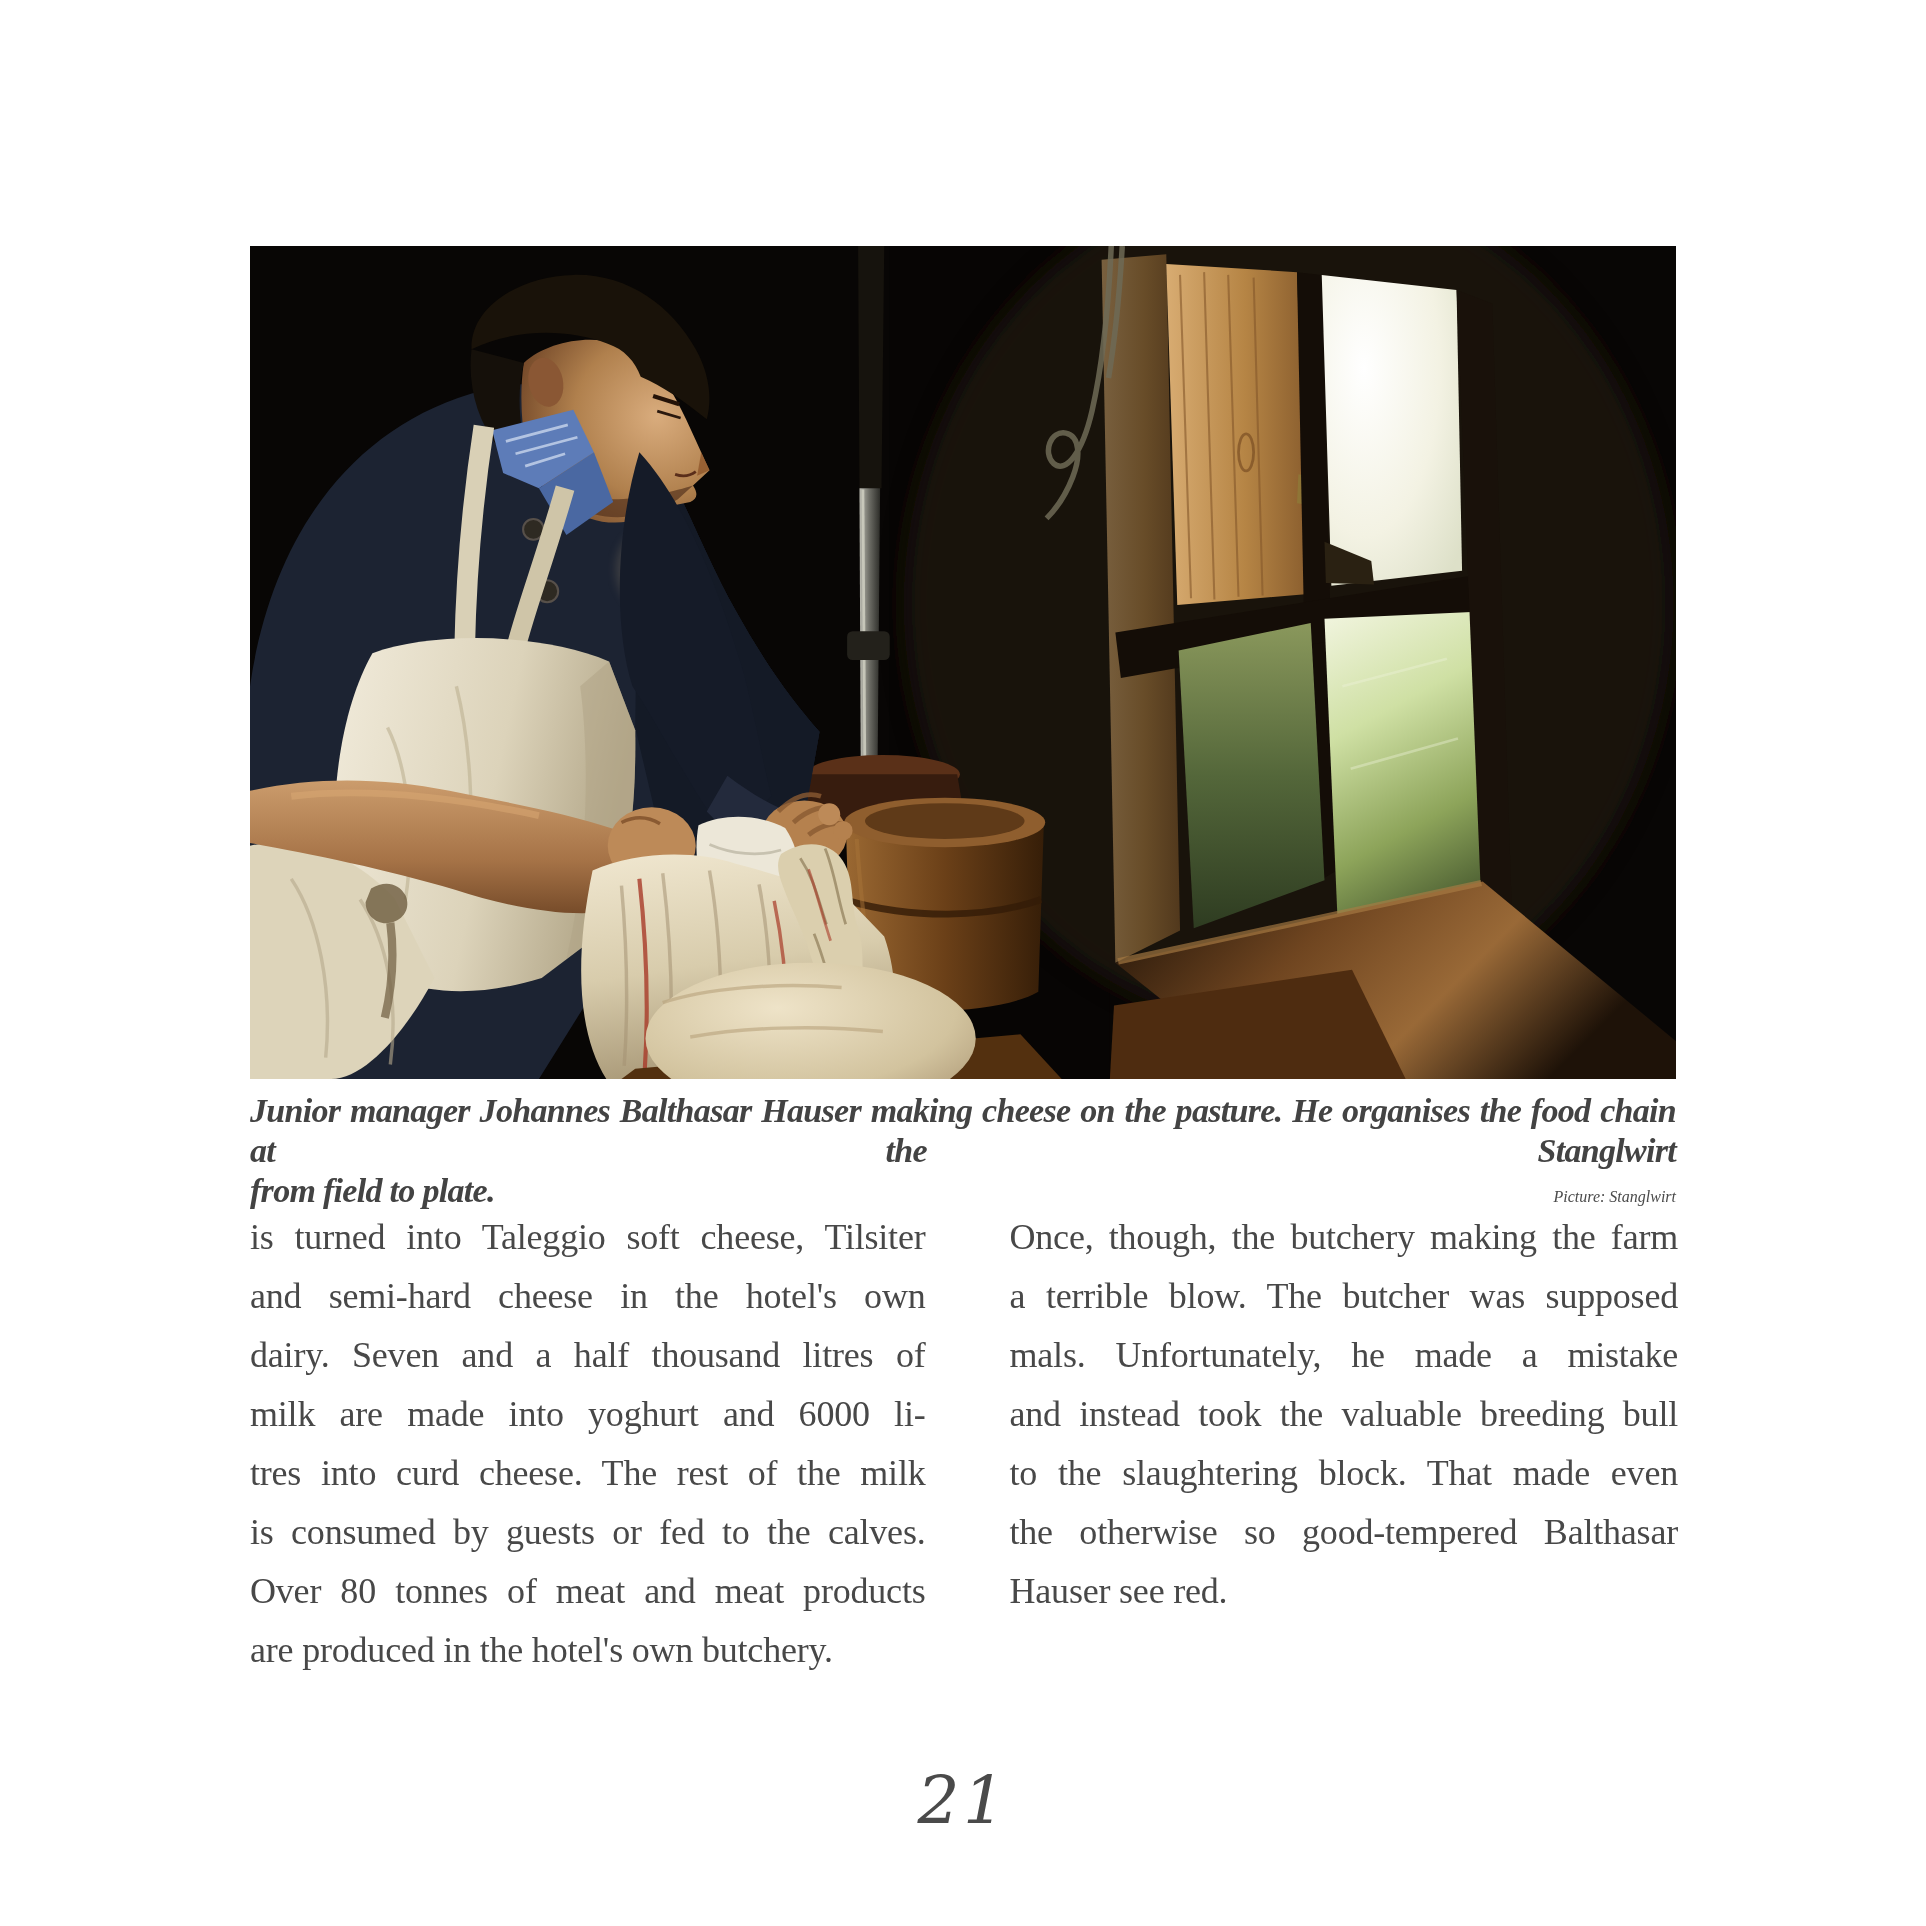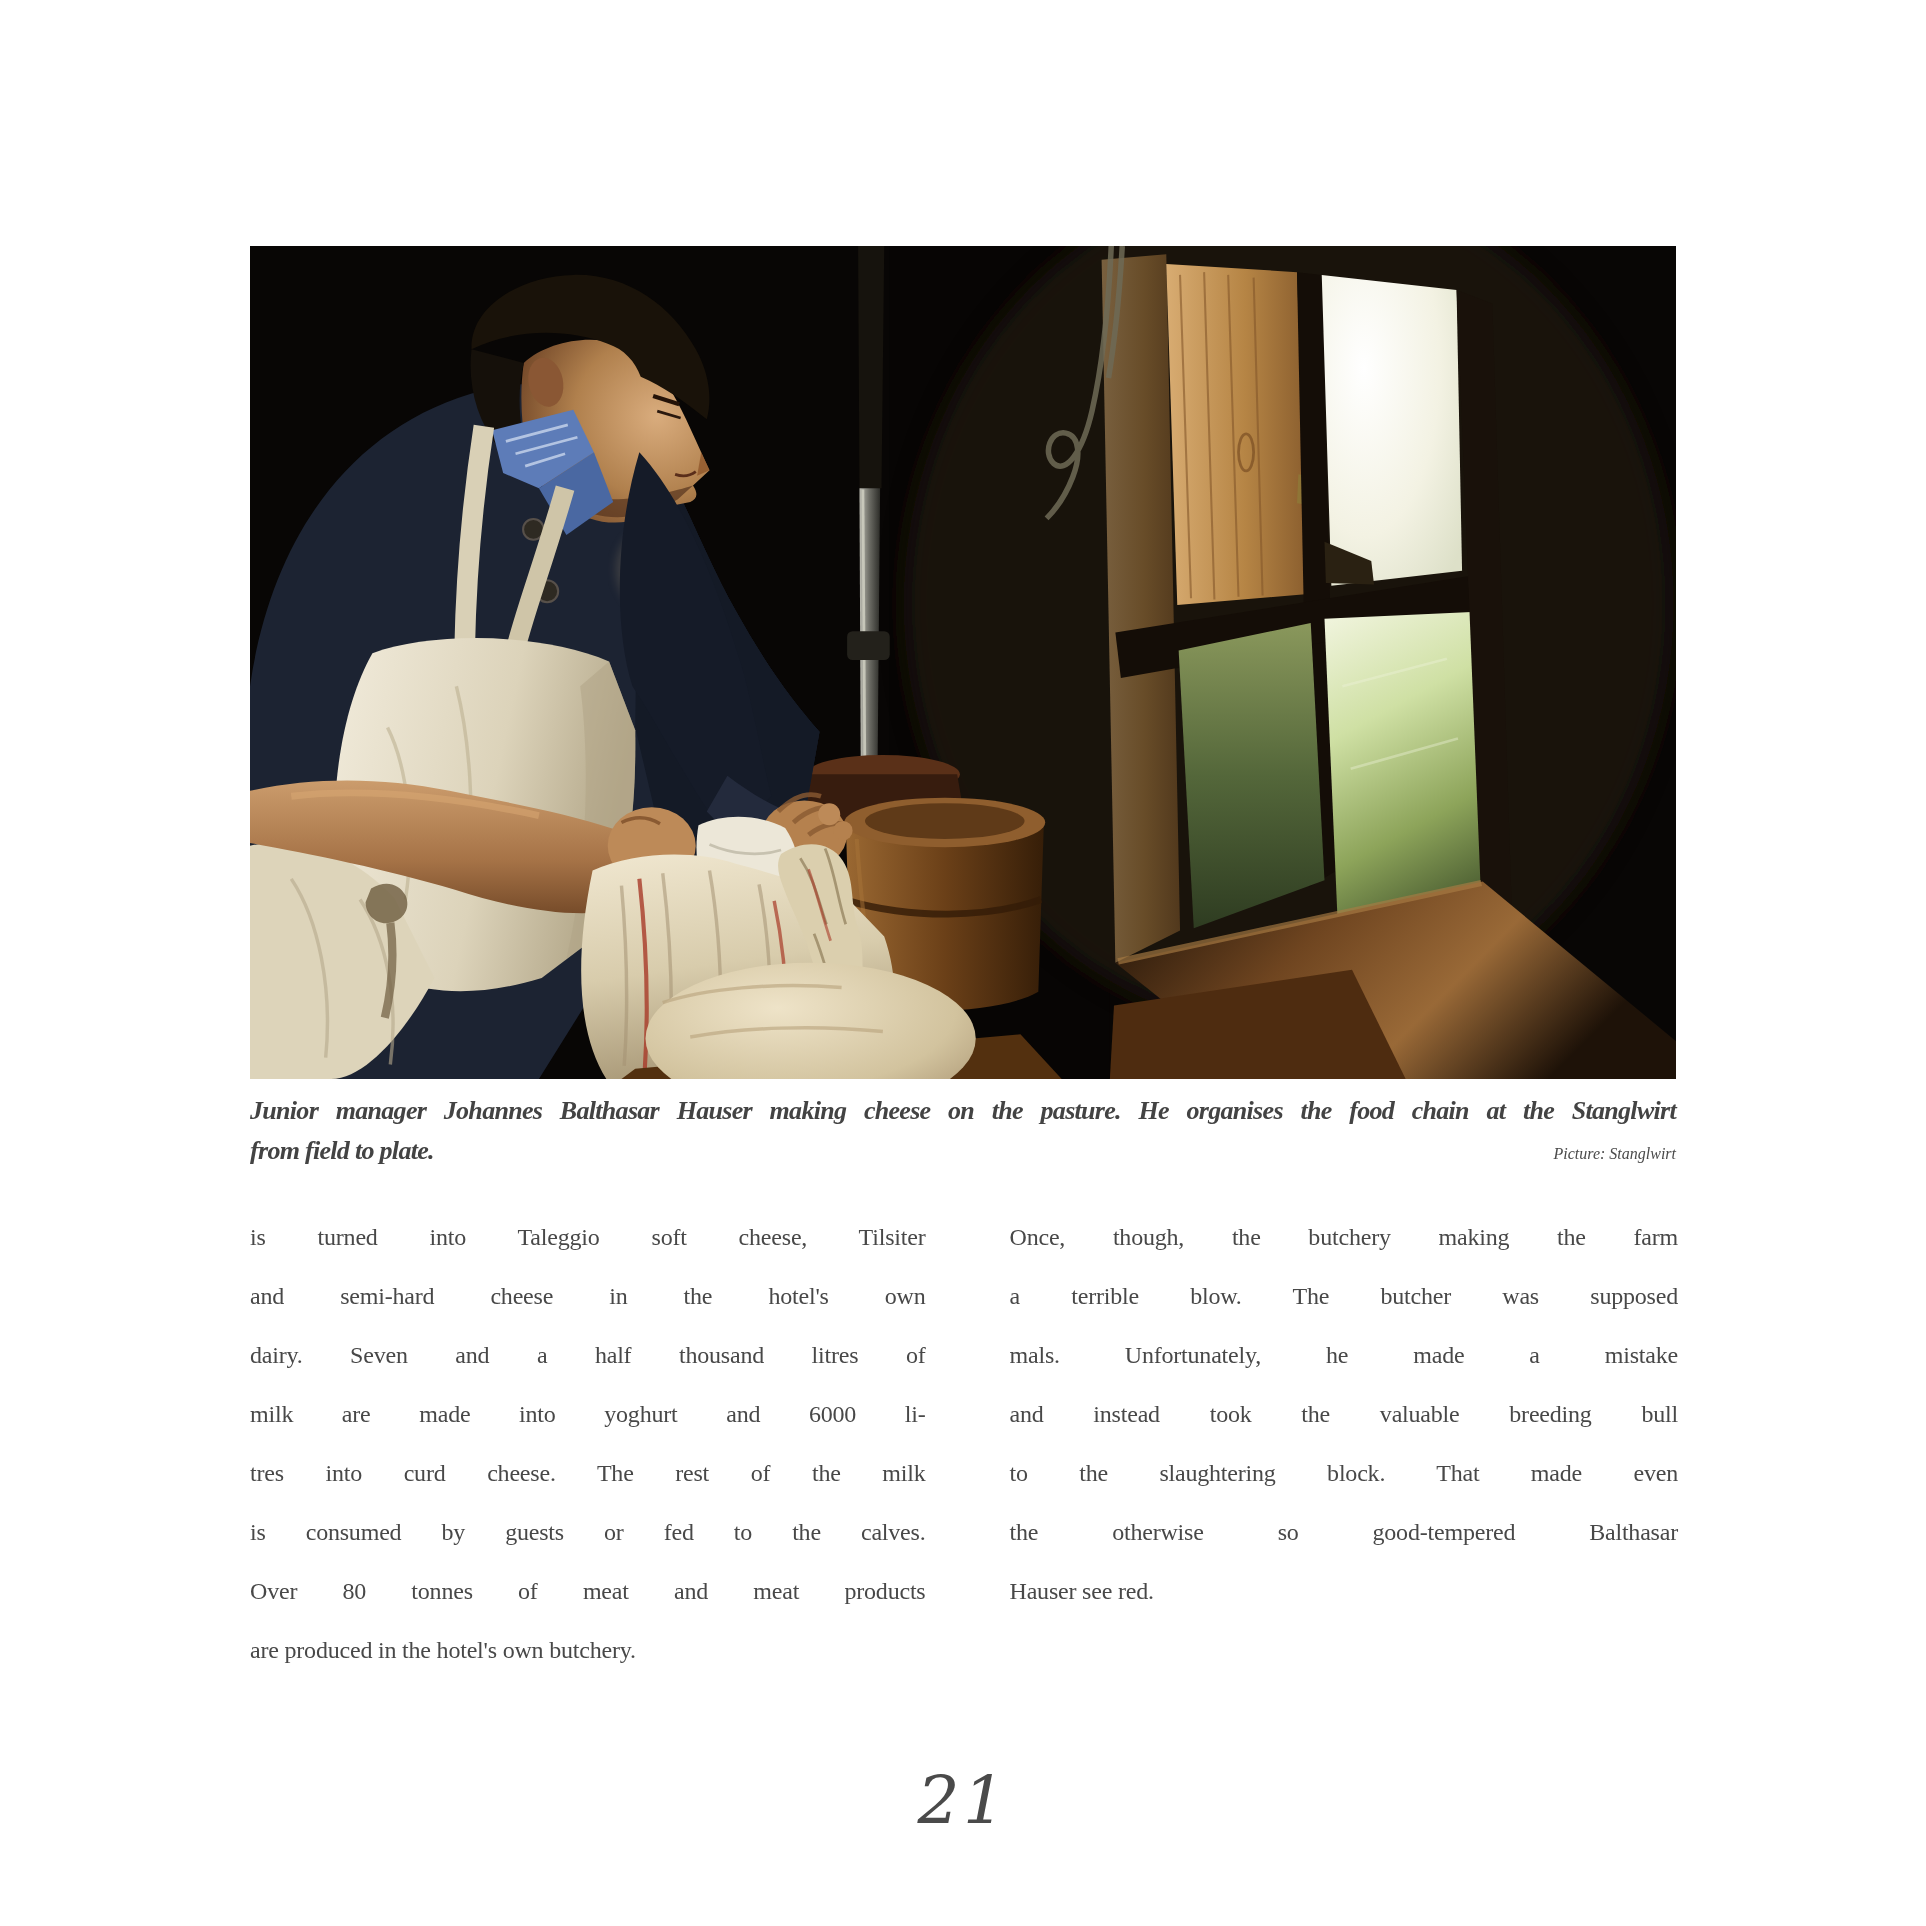--- a/index.html
+++ b/index.html
@@ -2,26 +2,26 @@
 <html style="font-size:11px"><head>
 <meta charset="utf-8">
 <style>
   html,body{margin:0;padding:0;background:#888;}
   .page{position:relative;width:1926px;height:1926px;background:#ffffff;overflow:hidden;
         font-family:"Liberation Serif", serif;}
   .photo{position:absolute;left:250px;top:246px;width:1426px;height:833px;margin:0;
          background:#080605;overflow:hidden;}
   .photo svg{display:block;width:100%;height:100%;}
   .caption{position:absolute;left:250px;top:1091px;width:1426px;color:#434343;}
-  .cap-line{font-style:italic;font-weight:bold;font-size:26px;line-height:40px;letter-spacing:-0.7px;}
+  .cap-line{font-style:italic;font-weight:bold;font-size:34px;line-height:40px;letter-spacing:-0.7px;}
   .cap-justify{text-align:justify;text-align-last:justify;}
   .cap-row{display:flex;justify-content:space-between;align-items:baseline;}
   .credit{font-style:italic;font-weight:normal;font-size:16px;letter-spacing:0;color:#4a4a4a;}
   .columns{position:absolute;left:250px;top:1208px;width:1428px;display:flex;gap:84px;}
-  .col{width:676px;color:#484848;font-size:24px;line-height:59px;letter-spacing:-0.2px;}
+  .col{width:676px;color:#484848;font-size:36px;line-height:59px;letter-spacing:-0.2px;}
   .col-right{width:669px;}
   .line{text-align:justify;text-align-last:justify;}
   .line.last{text-align-last:left;}
   .pageno{position:absolute;left:0;top:1762px;width:1926px;text-align:center;
           font-family:"DejaVu Serif", serif;font-style:italic;font-size:66px;
           color:#4a4a4a;letter-spacing:3.4px;}
 </style>
 </head>
 <body>
 

